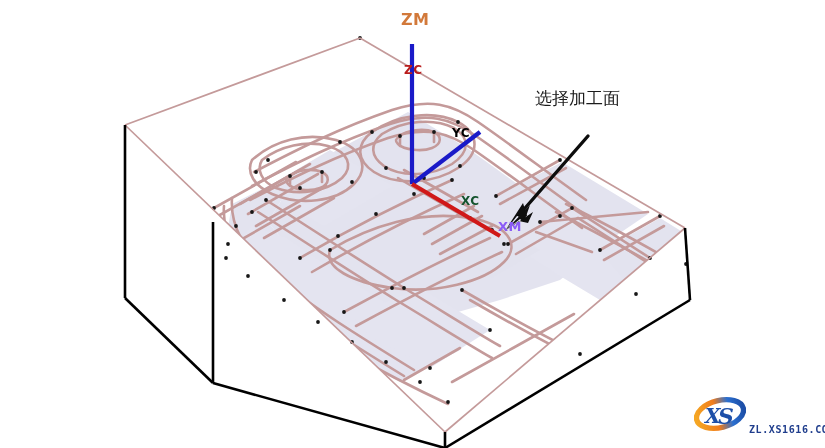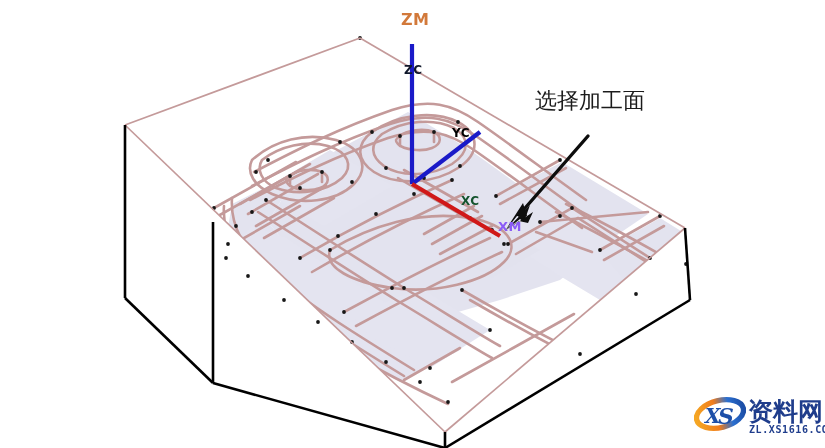--- a/index.html
+++ b/index.html
@@ -21,30 +21,30 @@
   .axis-label{
     position:absolute;
     font-family:"DejaVu Sans", sans-serif;
     font-weight:700;
     color:#d9813c;
     letter-spacing:0.5px;
     white-space:nowrap;
     user-select:none;
   }
   #lbl-zm{ left:401px; top:10px;  font-size:16px; color:#d2793a; }
-  #lbl-zc{ left:404px; top:63px;  font-size:12px; color:#0f172a; }
+  #lbl-zc{ left:404px; top:63px;  font-size:12px; color:#b91c1c; }
   #lbl-yc{ left:452px; top:126px; font-size:12px; color:#000000; }
   #lbl-xc{ left:461px; top:194px; font-size:12px; color:#14532d; }
   #lbl-xm{ left:498px; top:219px; font-size:13px; color:#8b5cf6; }
 
   #annotation{
     position:absolute;
     left:535px; top:89px;
     font-family:"DejaVu Sans", sans-serif;
-    font-size:22px;
+    font-size:17px;
     line-height:1.1;
     color:#1b1b1b;
     white-space:nowrap;
     user-select:none;
   }
 
   
   #watermark{
     position:absolute;
     left:694px; top:393px;
@@ -310,17 +310,16 @@
   <div class="axis-label" id="lbl-xm">XM</div>
 
   <div id="annotation">选择加工面</div>
 
   <div id="watermark">
     <svg id="wm-logo" viewBox="0 0 52 36" xmlns="http://www.w3.org/2000/svg">
       <ellipse cx="26" cy="18" rx="24" ry="13.5" fill="none" stroke="url(#wmGrad)" stroke-width="5.4" transform="rotate(-14 26 18)"></ellipse>
       <text x="11" y="27" font-family="DejaVu Serif, serif" font-size="20" font-weight="700" font-style="italic" fill="#1d4fa8">X</text>
       <text x="24" y="28" font-family="DejaVu Serif, serif" font-size="22" font-weight="700" font-style="italic" fill="#1d4fa8">S</text>
     </svg>
-    <div id="wm-cn">资料网</div>
     <div id="wm-url">ZL.XS1616.COM</div>
   </div>
 
 </div>
 
 </body></html>

